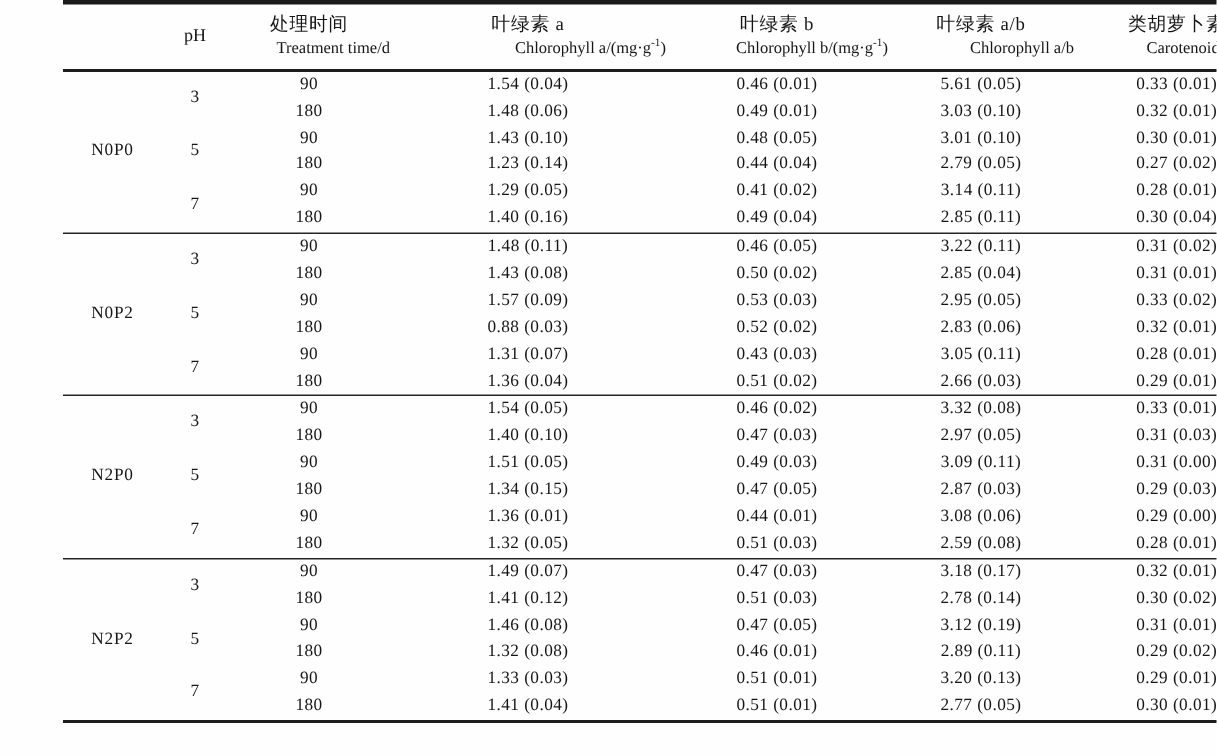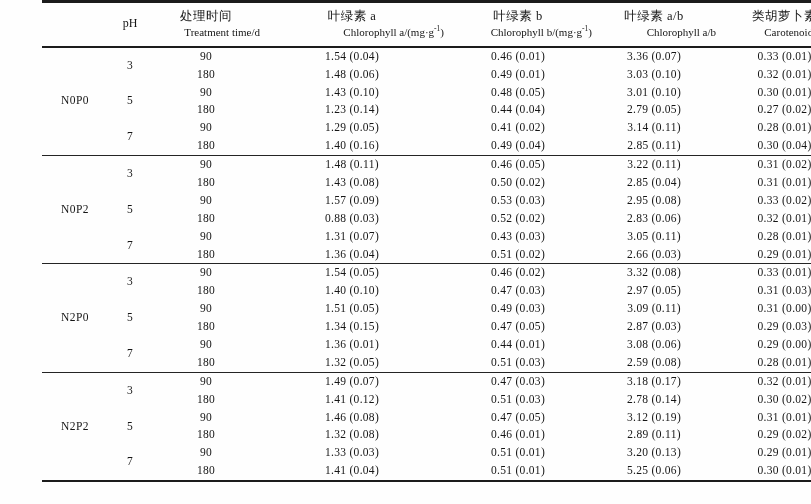--- a/index.html
+++ b/index.html
@@ -109,21 +109,21 @@
       </tr>
     </thead>
     <tbody>
 
       <tr>
         <td class="group-cell" rowspan="6">N0P0</td>
         <td class="ph-cell" rowspan="2">3</td>
         <td>90</td>
         <td>1.54 (0.04)</td>
         <td>0.46 (0.01)</td>
-        <td>3.36 (0.07)</td>
+        <td>5.61 (0.05)</td>
         <td>0.33 (0.01)</td>
       </tr>
       <tr>
         <td>180</td>
         <td>1.48 (0.06)</td>
         <td>0.49 (0.01)</td>
         <td>3.03 (0.10)</td>
         <td>0.32 (0.01)</td>
       </tr>
       <tr>
@@ -171,21 +171,21 @@
         <td>1.43 (0.08)</td>
         <td>0.50 (0.02)</td>
         <td>2.85 (0.04)</td>
         <td>0.31 (0.01)</td>
       </tr>
       <tr>
         <td class="ph-cell" rowspan="2">5</td>
         <td>90</td>
         <td>1.57 (0.09)</td>
         <td>0.53 (0.03)</td>
-        <td>2.95 (0.08)</td>
+        <td>2.95 (0.05)</td>
         <td>0.33 (0.02)</td>
       </tr>
       <tr>
         <td>180</td>
         <td>0.88 (0.03)</td>
         <td>0.52 (0.02)</td>
         <td>2.83 (0.06)</td>
         <td>0.32 (0.01)</td>
       </tr>
       <tr>
@@ -287,19 +287,19 @@
         <td>90</td>
         <td>1.33 (0.03)</td>
         <td>0.51 (0.01)</td>
         <td>3.20 (0.13)</td>
         <td>0.29 (0.01)</td>
       </tr>
       <tr>
         <td>180</td>
         <td>1.41 (0.04)</td>
         <td>0.51 (0.01)</td>
-        <td>5.25 (0.06)</td>
+        <td>2.77 (0.05)</td>
         <td>0.30 (0.01)</td>
       </tr>
     </tbody>
   </table>
 
 </div>
 
 </body></html>

